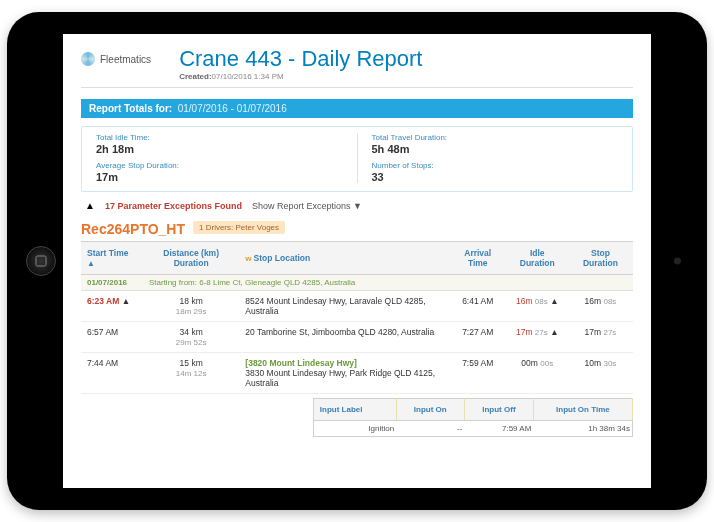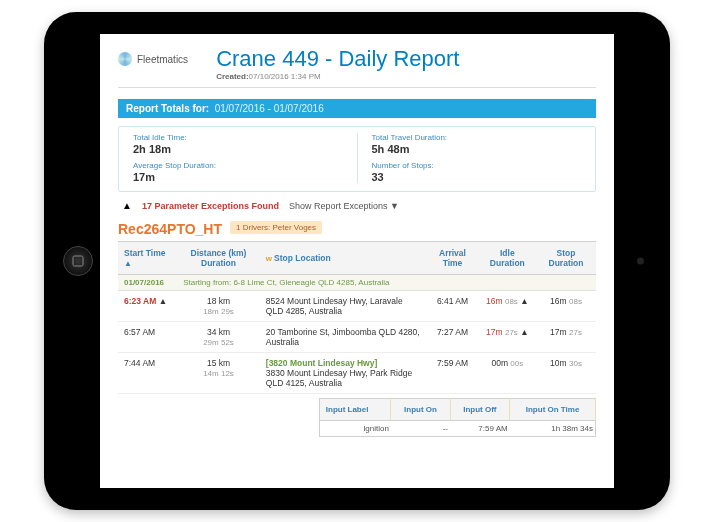--- a/index.html
+++ b/index.html
@@ -6,21 +6,21 @@
   body {
     font-family: Arial, Helvetica, sans-serif;
     background: #fff;
     display: flex;
     align-items: center;
     justify-content: center;
     width: 714px;
     height: 522px;
   }
   .tablet {
-    width: 626px;
+    width: 700px;
     height: 498px;
     background: #000;
     border-radius: 32px;
     padding: 22px 56px 22px 56px;
     position: relative;
     box-shadow: 0 4px 12px rgba(0,0,0,0.25);
   }
   .home-btn {
     position: absolute;
     left: 19px;
@@ -198,21 +198,21 @@
   <div class="camera"></div>
   <div class="screen">
     <div class="content">
 
       <div class="header">
         <div class="logo">
           <span class="logo-icon"></span>
           <span class="logo-text">Fleetmatics</span>
         </div>
         <div class="titleblock">
-          <div class="title">Crane 449 - Daily Report</div>
+          <div class="title">Crane 443 - Daily Report</div>
           <div class="created">
             <b>Created:</b><span>07/10/2016 1:34 PM</span>
           </div>
         </div>
       </div>
 
       <div class="totals-bar">
         <b>Report Totals for:</b>
         &nbsp;<span class="range">01/07/2016 - 01/07/2016</span>
       </div>

